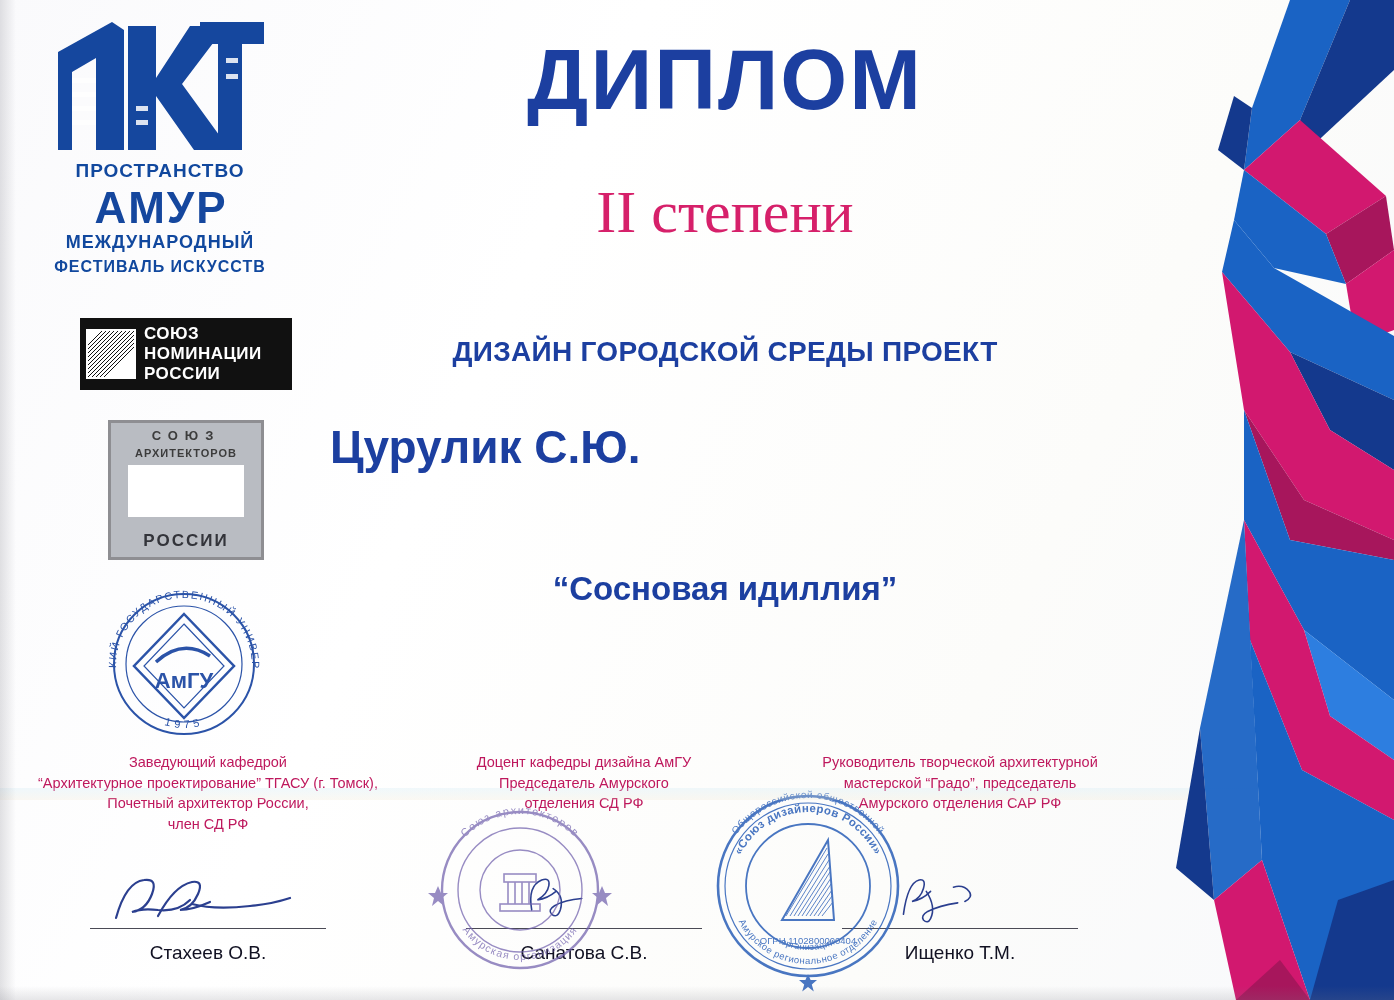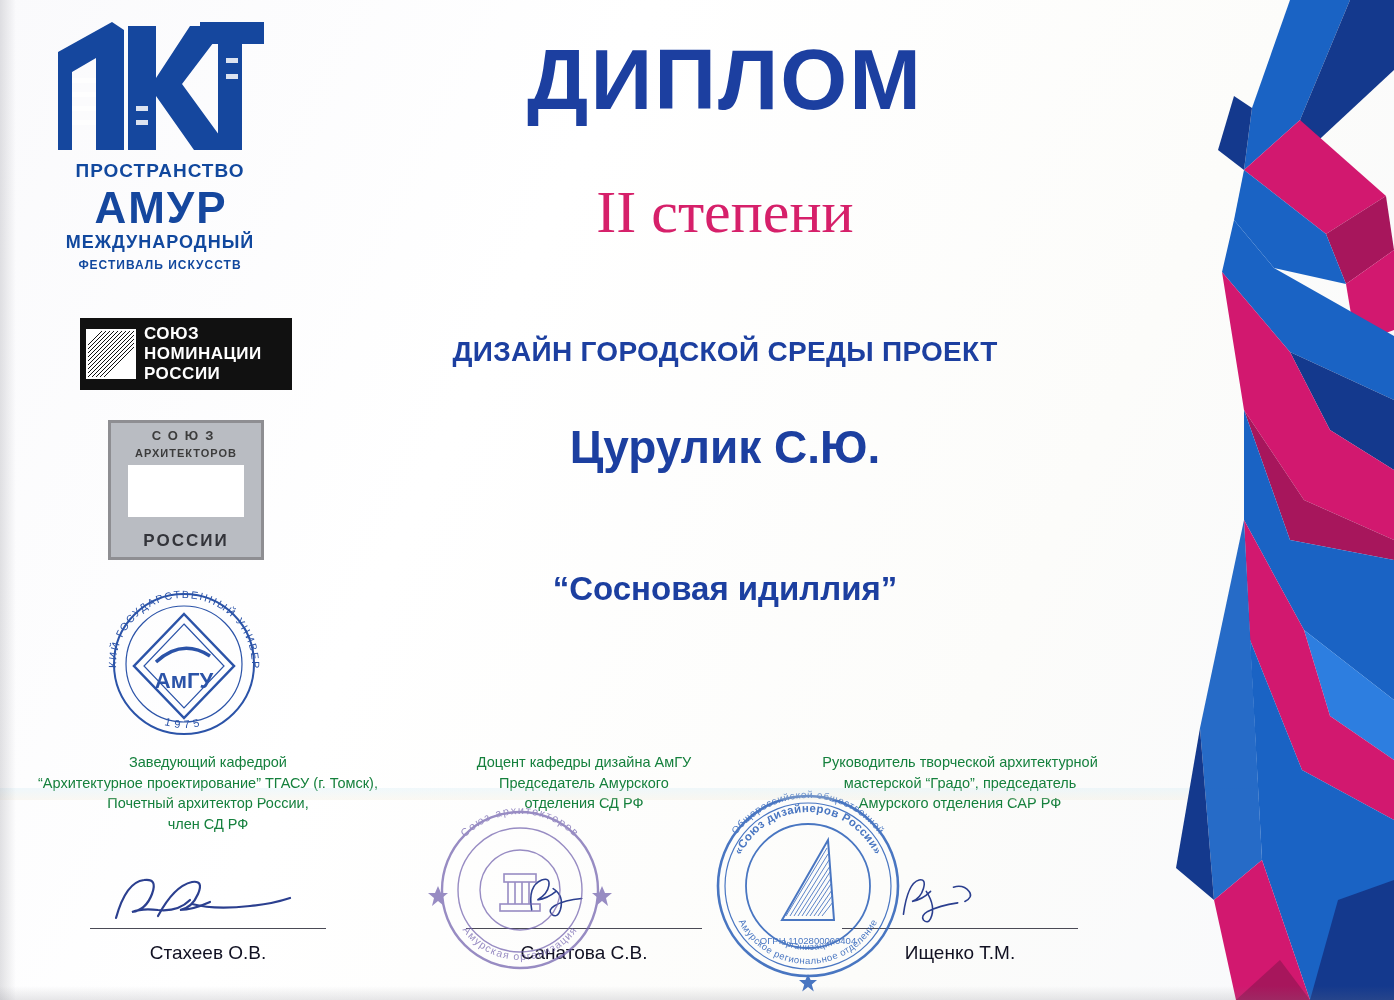--- a/index.html
+++ b/index.html
@@ -74,21 +74,21 @@
     height: 44px;
   }
   .logo-text-2 {
     position: absolute;
     top: 214px; left: 0; right: 0;
     font-size: 18px;
   }
   .logo-text-3 {
     position: absolute;
     top: 240px; left: 0; right: 0;
-    font-size: 12px;
+    font-size: 16px;
   }
 
   .logo-sdr {
     position: absolute;
     left: 44px;
     top: 300px;
     width: 212px;
     height: 72px;
     background: #111111;
     color: #ffffff;
@@ -208,21 +208,21 @@
     font-size: 28px;
     font-weight: bold;
     color: #1c3fa0;
     letter-spacing: 0.3px;
   }
   .recipient-name {
     position: absolute;
     left: 330px;
     top: 420px;
     width: 790px;
-    text-align: center;
+    text-align: left;
     font-size: 46px;
     font-weight: bold;
     color: #1c3fa0;
   }
   .recipient-org {
     position: absolute;
     left: 300px;
     top: 478px;
     width: 850px;
     text-align: center;
@@ -249,21 +249,21 @@
     width: 1130px;
     display: flex;
   }
   .signer {
     width: 376px;
     position: relative;
     text-align: center;
   }
   .signer .role {
     font-size: 14.5px;
-    color: #15803d;
+    color: #be185d;
     line-height: 1.42;
     padding: 0 14px;
     min-height: 86px;
   }
   .signer .sig-line {
     position: absolute;
     left: 70px;
     right: 70px;
     top: 176px;
     border-top: 1px solid #4a4a55;

